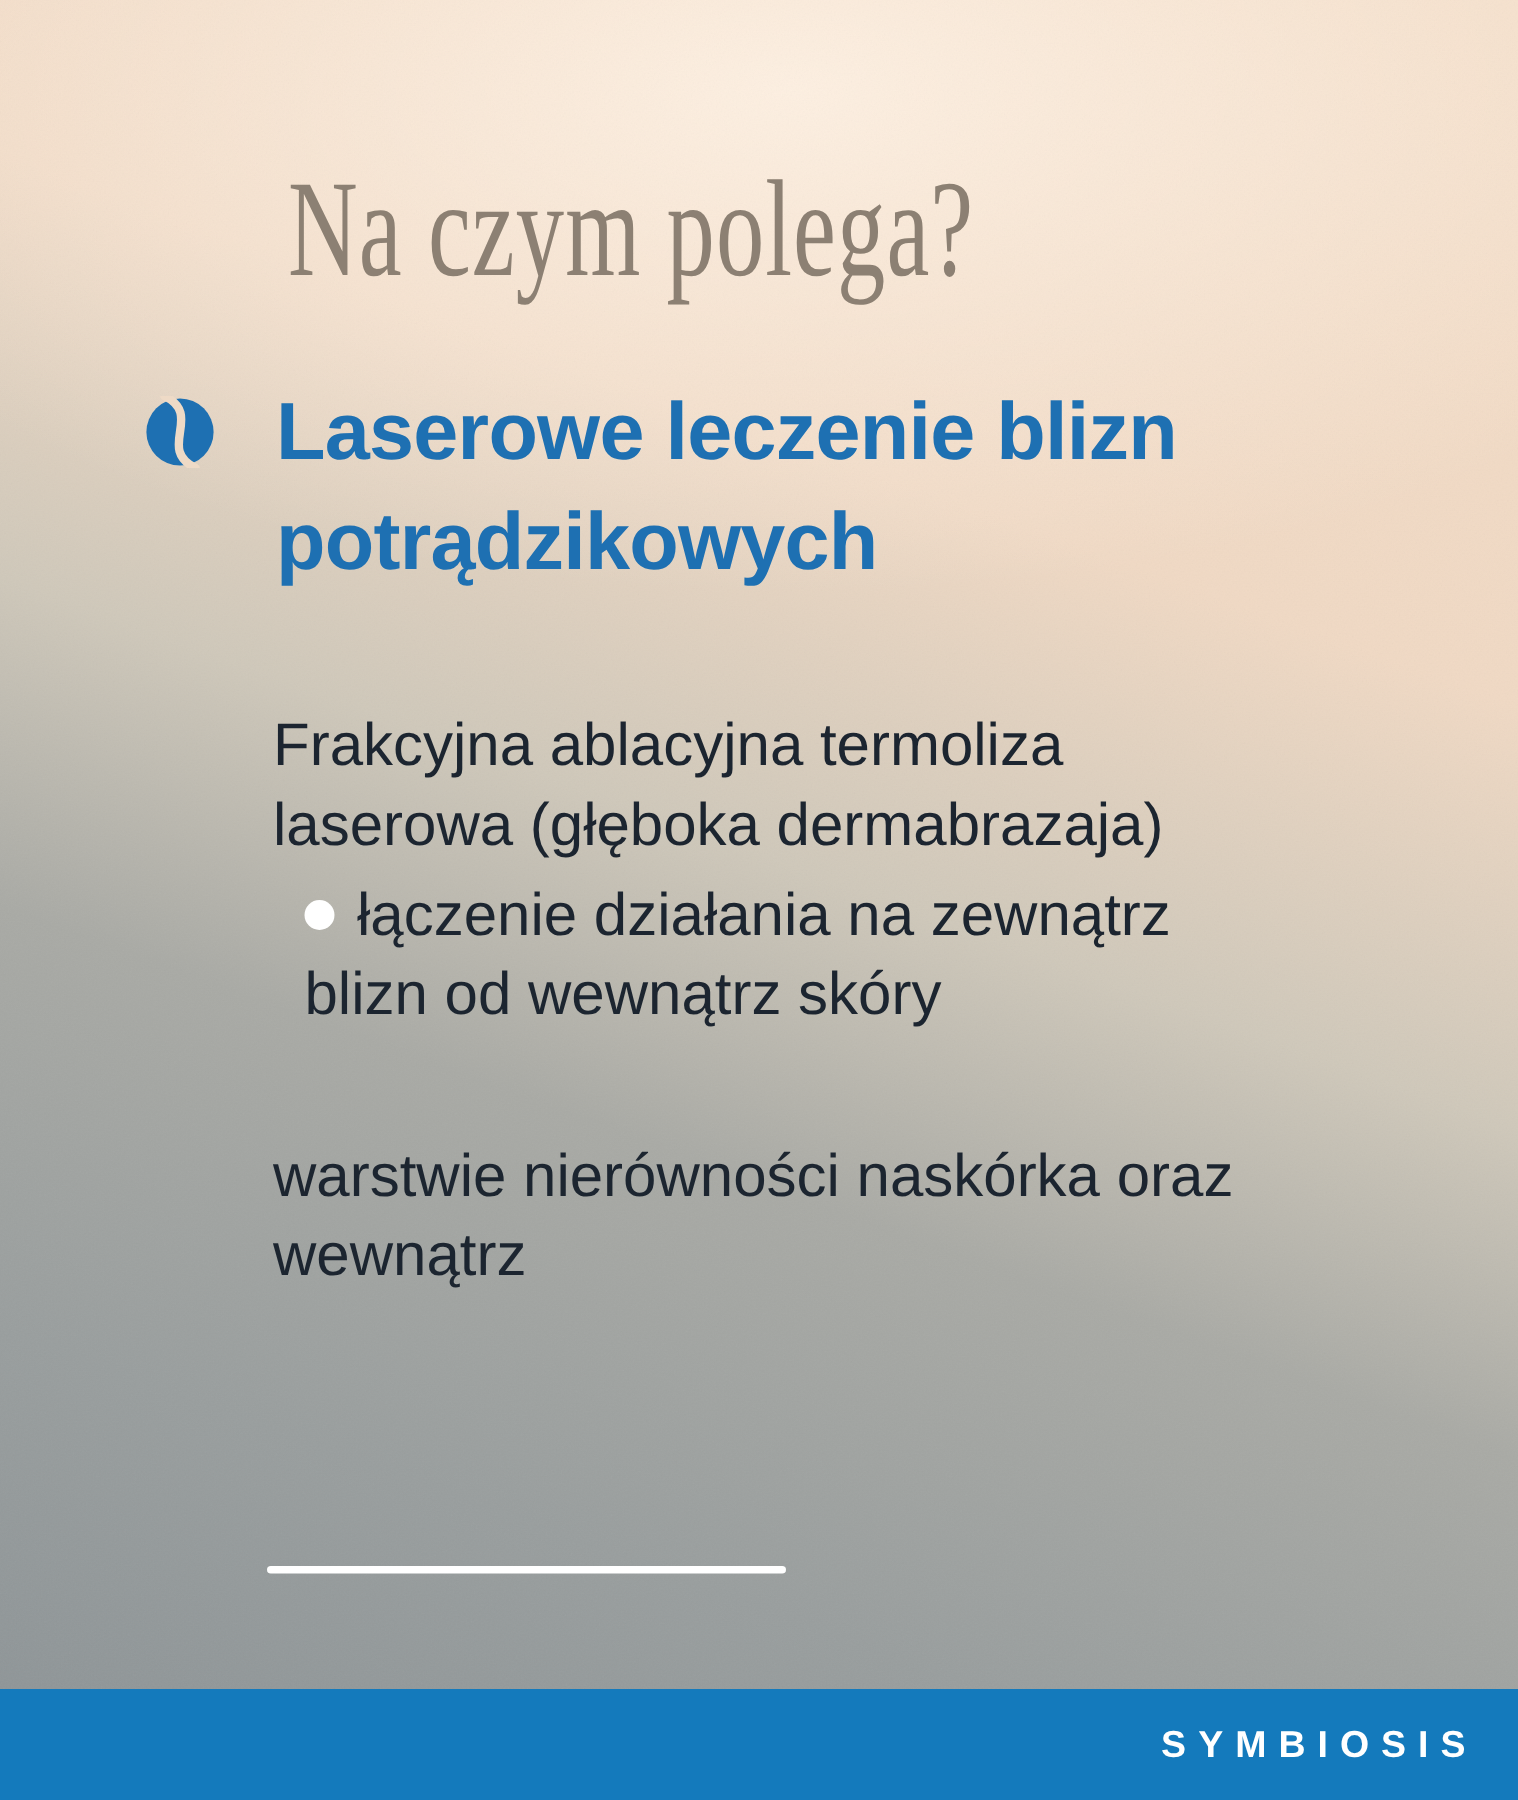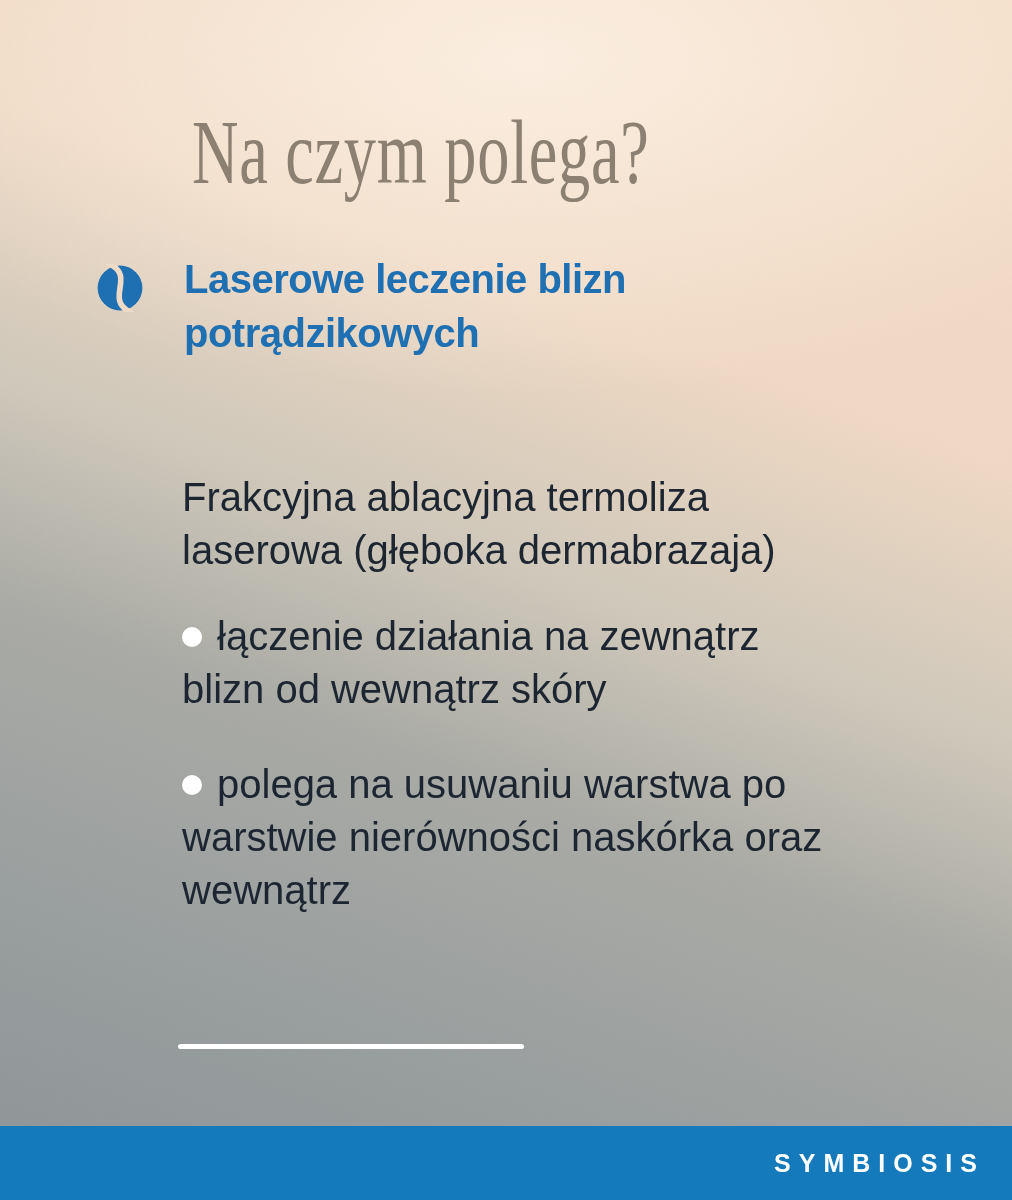--- a/index.html
+++ b/index.html
@@ -37,31 +37,31 @@
     position:absolute;left:192px;top:106px;
     font-family:"Liberation Serif","DejaVu Serif",serif;
     font-size:92px;line-height:1;font-weight:400;
     color:var(--title-gray);
     transform:scaleX(0.70);transform-origin:left top;
     white-space:nowrap;letter-spacing:1px;
   }
   .mark-icon{position:absolute;left:96px;top:264px;width:48px;height:48px;color:var(--accent-blue);}
   .heading{
     position:absolute;left:184px;top:252px;
-    font-size:40px;font-weight:700;line-height:1.36;
+    font-size:54px;font-weight:700;line-height:1.36;
     color:var(--accent-blue);letter-spacing:-0.5px;
     white-space:nowrap;
   }
   .subtitle{
     position:absolute;left:182px;top:430px;
     font-size:40px;font-weight:400;line-height:1.33;
     color:var(--body-text);white-space:nowrap;margin-top:41px;
   }
   .bullet{position:absolute;left:182px;font-size:40px;font-weight:400;line-height:1.33;color:var(--body-text);white-space:nowrap;}
-  .bullet-1{top:610px;}
+  .bullet-1{top:584px;margin-left:21px;}
   .bullet-2{top:758px;}
   .dot{
     display:inline-block;width:20px;height:20px;border-radius:50%;
     background:var(--bullet-dot);margin-right:15px;vertical-align:3px;
   }
   .divider{
     position:absolute;left:178px;top:1044px;width:346px;height:5px;
     border-radius:3px;background:var(--divider);
   }
   .footer{
@@ -106,21 +106,20 @@
     <div>Frakcyjna ablacyjna termoliza</div>
     <div>laserowa (głęboka dermabrazaja)</div>
   </div>
 
   <div class="bullet bullet-1">
     <div><span class="dot"></span><span>łączenie działania na zewnątrz</span></div>
     <div>blizn od wewnątrz skóry</div>
   </div>
 
   <div class="bullet bullet-2">
-    <div><span class="dot"></span><span>polega na usuwaniu warstwa po</span></div>
     <div>warstwie nierówności naskórka oraz</div>
     <div>wewnątrz</div>
   </div>
 
   <div class="divider"></div>
 
   <div class="footer">
     <span class="brand">SYMBIOSIS</span>
   </div>
 

